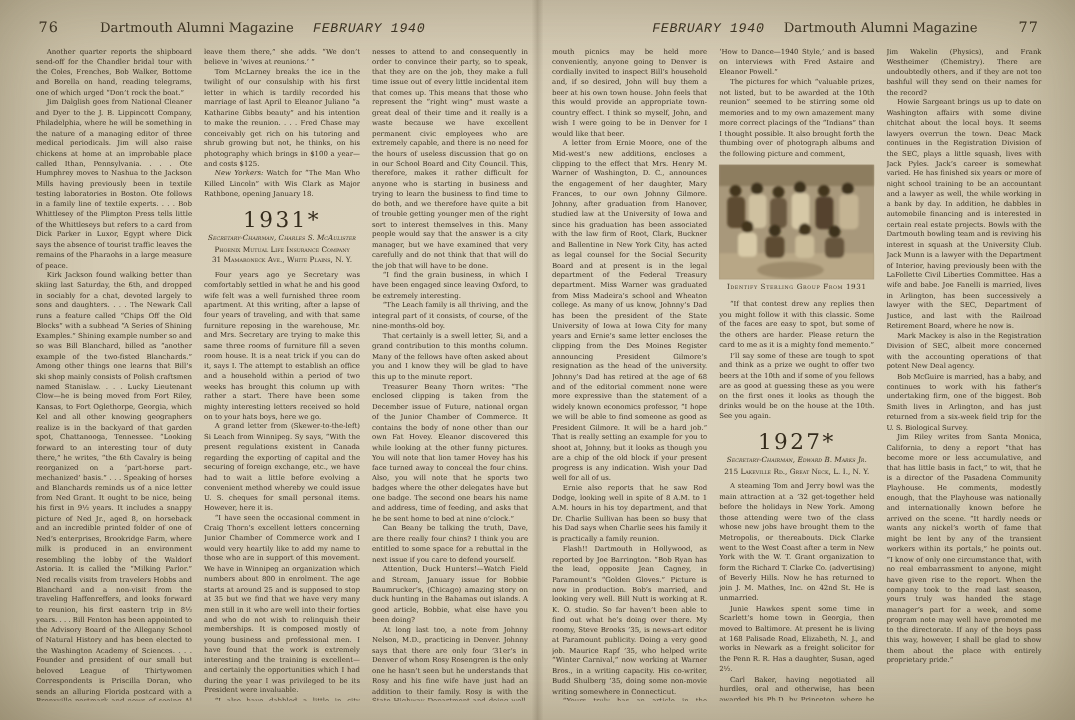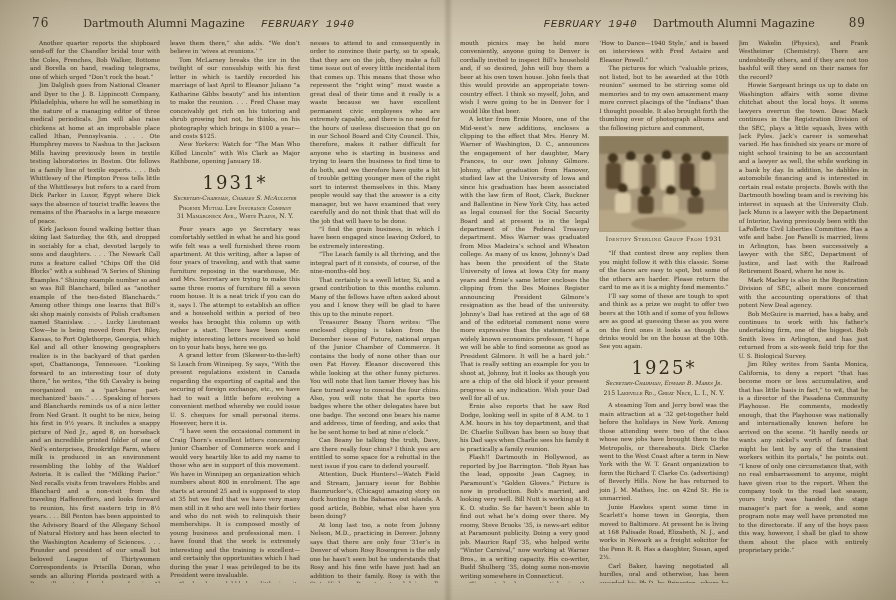--- a/index.html
+++ b/index.html
@@ -81,21 +81,21 @@
           <p class="para">Attention, Duck Hunters!—Watch Field and Stream, January issue for Bobbie Baumrucker’s, (Chicago) amazing story on duck hunting in the Bahamas out islands. A good article, Bobbie, what else have you been doing?</p>
           <p class="para">At long last too, a note from Johnny Nelson, M.D., practicing in Denver. Johnny says that there are only four ’31er’s in Denver of whom Rosy Rosengren is the only one he hasn’t seen but he understands that Rosy and his fine wife have just had an addition to their family. Rosy is with the State Highway Department and doing well. As previously reported Linc Paige is teaching Geology at the University of Colorado. Bill Grant is building a new country home about five miles from Denver. John thinks Bill is doing this so that the Dart-</p>
         </div>
     </div>
   </div>
 
   <div class="page page-right">
     <div class="page-head head-right">
       <span class="issue-date">FEBRUARY 1940</span>
       <span class="mag-title">Dartmouth Alumni Magazine</span>
-      <span class="folio">89</span>
+      <span class="folio">77</span>
     </div>
     <div class="columns">
       <div class="col">
           <p class="para noindent">mouth picnics may be held more conveniently, anyone going to Denver is cordially invited to inspect Bill’s household and, if so desired, John will buy them a beer at his own town house. John feels that this would provide an appropriate town-country effect. I think so myself, John, and wish I were going to be in Denver for I would like that beer.</p>
           <p class="para">A letter from Ernie Moore, one of the Mid-west’s new additions, encloses a clipping to the effect that Mrs. Henry M. Warner of Washington, D. C., announces the engagement of her daughter, Mary Frances, to our own Johnny Gilmore. Johnny, after graduation from Hanover, studied law at the University of Iowa and since his graduation has been associated with the law firm of Root, Clark, Buckner and Ballentine in New York City, has acted as legal counsel for the Social Security Board and at present is in the legal department of the Federal Treasury department. Miss Warner was graduated from Miss Madeira’s school and Wheaton college. As many of us know, Johnny’s Dad has been the president of the State University of Iowa at Iowa City for many years and Ernie’s same letter encloses the clipping from the Des Moines Register announcing President Gilmore’s resignation as the head of the university. Johnny’s Dad has retired at the age of 68 and of the editorial comment none were more expressive than the statement of a widely known economics professor, “I hope we will be able to find someone as good as President Gilmore. It will be a hard job.” That is really setting an example for you to shoot at, Johnny, but it looks as though you are a chip of the old block if your present progress is any indication. Wish your Dad well for all of us.</p>
           <p class="para">Ernie also reports that he saw Rod Dodge, looking well in spite of 8 A.M. to 1 A.M. hours in his toy department, and that Dr. Charlie Sullivan has been so busy that his Dad says when Charlie sees his family it is practically a family reunion.</p>
           <p class="para">Flash!! Dartmouth in Hollywood, as reported by Joe Barrington. “Bob Ryan has the lead, opposite Jean Cagney, in Paramount’s “Golden Gloves.” Picture is now in production. Bob’s married, and looking very well. Bill Nutt is working at R. K. O. studio. So far haven’t been able to find out what he’s doing over there. My roomy, Steve Brooks ’35, is news-art editor at Paramount publicity. Doing a very good job. Maurice Rapf ’35, who helped write “Winter Carnival,” now working at Warner Bros., in a writing capacity. His co-writer, Budd Shulberg ’35, doing some non-movie writing somewhere in Connecticut.</p>
           <p class="para">“Yours truly has an article in the January issue of Motion Picture and one in the January Movies, now on the stands. The one in M. P. is called ‘Motion Picture’s All-American Movie Team of 1939.’ It got a rise out of Hedda Hopper, in her movie column. The other article is called</p>
         </div>
       <div class="col">
@@ -132,21 +132,21 @@
                 <rect x="64" y="59" width="16" height="19" rx="4" fill="#cbbc99"></rect>
                 <circle cx="97" cy="56" r="5" fill="#3d311d"></circle>
                 <rect x="89" y="61" width="16" height="17" rx="4" fill="#66553c"></rect>
                 <ellipse cx="60" cy="88" rx="28" ry="7" fill="#938262" opacity=".7"></ellipse>
               </g>
             </svg>
             <figcaption class="photo-caption">Identify Sterling Group From 1931</figcaption>
           </figure>
           <p class="para">“If that contest drew any replies then you might follow it with this classic. Some of the faces are easy to spot, but some of the others are harder. Please return the card to me as it is a mighty fond memento.”</p>
           <p class="para">I’ll say some of these are tough to spot and think as a prize we ought to offer two beers at the 10th and if some of you fellows are as good at guessing these as you were on the first ones it looks as though the drinks would be on the house at the 10th. See you again.</p>
-          <div class="year-head">1925*</div>
+          <div class="year-head">1927*</div>
           <div class="byline">Secretary-Chairman, Edward B. Marks Jr.</div>
           <div class="addr last">215 Lakeville Rd., Great Neck, L. I., N. Y.</div>
           <p class="para">A steaming Tom and Jerry bowl was the main attraction at a ’32 get-together held before the holidays in New York. Among those attending were two of the class whose new jobs have brought them to the Metropolis, or thereabouts. Dick Clarke went to the West Coast after a term in New York with the W. T. Grant organization to form the Richard T. Clarke Co. (advertising) of Beverly Hills. Now he has returned to join J. M. Mathes, Inc. on 42nd St. He is unmarried.</p>
           <p class="para">Junie Hawkes spent some time in Scarlett’s home town in Georgia, then moved to Baltimore. At present he is living at 168 Palisade Road, Elizabeth, N. J., and works in Newark as a freight solicitor for the Penn R. R. Has a daughter, Susan, aged 2½.</p>
           <p class="para">Carl Baker, having negotiated all hurdles, oral and otherwise, has been awarded his Ph.D. by Princeton, where he has spent the last several years teaching English. This gives rise to the speculation of how many other ’32s have similar academic investiture. Offhand we think of Charlie Odegaard (History); Shel Reed (Genetics);</p>
         </div>
       <div class="col">
           <p class="para noindent">Jim Wakelin (Physics), and Frank Westheimer (Chemistry). There are undoubtedly others, and if they are not too bashful will they send on their names for the record?</p>
           <p class="para">Howie Sargeant brings us up to date on Washington affairs with some divine chitchat about the local boys. It seems lawyers overrun the town. Deac Mack continues in the Registration Division of the SEC, plays a little squash, lives with Jack Pyles. Jack’s career is somewhat varied. He has finished six years or more of night school training to be an accountant and a lawyer as well, the while working in a bank by day. In addition, he dabbles in automobile financing and is interested in certain real estate projects. Bowls with the Dartmouth bowling team and is reviving his interest in squash at the University Club. Jack Munn is a lawyer with the Department of Interior, having previously been with the LaFollette Civil Liberties Committee. Has a wife and babe. Joe Fanelli is married, lives in Arlington, has been successively a lawyer with the SEC, Department of Justice, and last with the Railroad Retirement Board, where he now is.</p>
           <p class="para">Mark Mackey is also in the Registration Division of SEC, albeit more concerned with the accounting operations of that potent New Deal agency.</p>

